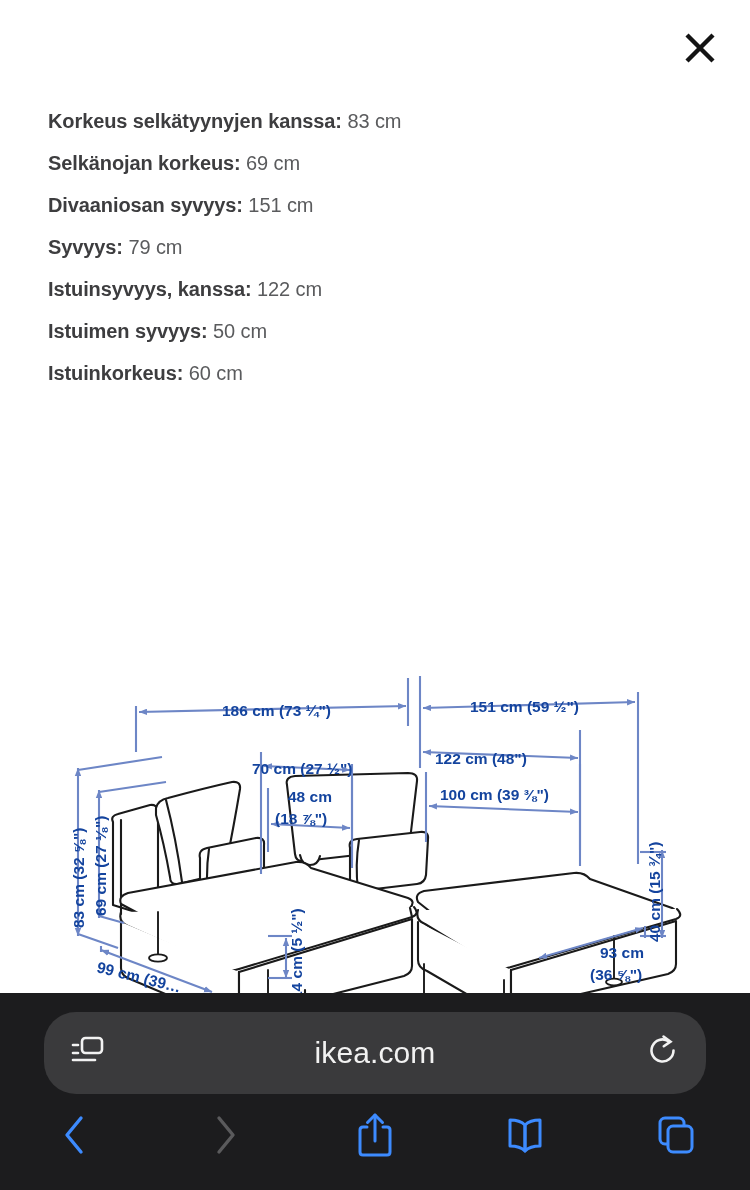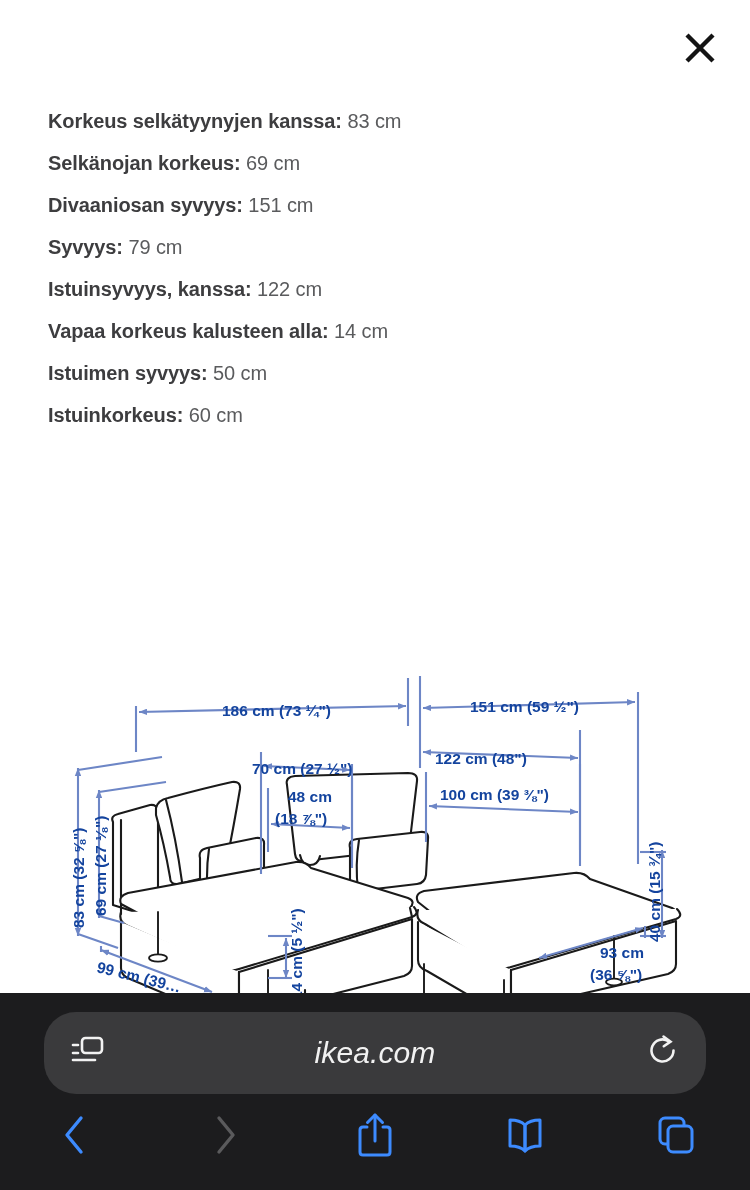--- a/index.html
+++ b/index.html
@@ -46,21 +46,21 @@
   .browser-chrome {
     position: absolute; left: 0; bottom: 0;
     width: 750px; height: 197px;
     background: #1c1c1e;
   }
   .url-bar {
     position: absolute; left: 44px; top: 19px;
     width: 662px; height: 82px;
     background: #3a3a3c;
     border-radius: 32px;
-    display: flex; align-items: center; font-style: italic;
+    display: flex; align-items: center;
   }
   .url-left-icon {
     width: 86px; display: flex; align-items: center; justify-content: center;
     cursor: pointer;
   }
   .url-text {
     flex: 1; text-align: center;
     color: #f2f2f2; font-size: 30px;
     font-family: "Liberation Sans", sans-serif;
     letter-spacing: 0.1px;
@@ -105,24 +105,20 @@
       <span class="spec-label">Divaaniosan syvyys:</span>
       <span class="spec-value">151 cm</span>
     </div>
     <div class="spec-row">
       <span class="spec-label">Syvyys:</span>
       <span class="spec-value">79 cm</span>
     </div>
     <div class="spec-row">
       <span class="spec-label">Istuinsyvyys, kanssa:</span>
       <span class="spec-value">122 cm</span>
-    </div>
-    <div class="spec-row">
-      <span class="spec-label">Vapaa korkeus kalusteen alla:</span>
-      <span class="spec-value">14 cm</span>
     </div>
     <div class="spec-row">
       <span class="spec-label">Istuimen syvyys:</span>
       <span class="spec-value">50 cm</span>
     </div>
     <div class="spec-row">
       <span class="spec-label">Istuinkorkeus:</span>
       <span class="spec-value">60 cm</span>
     </div>
   </div>

